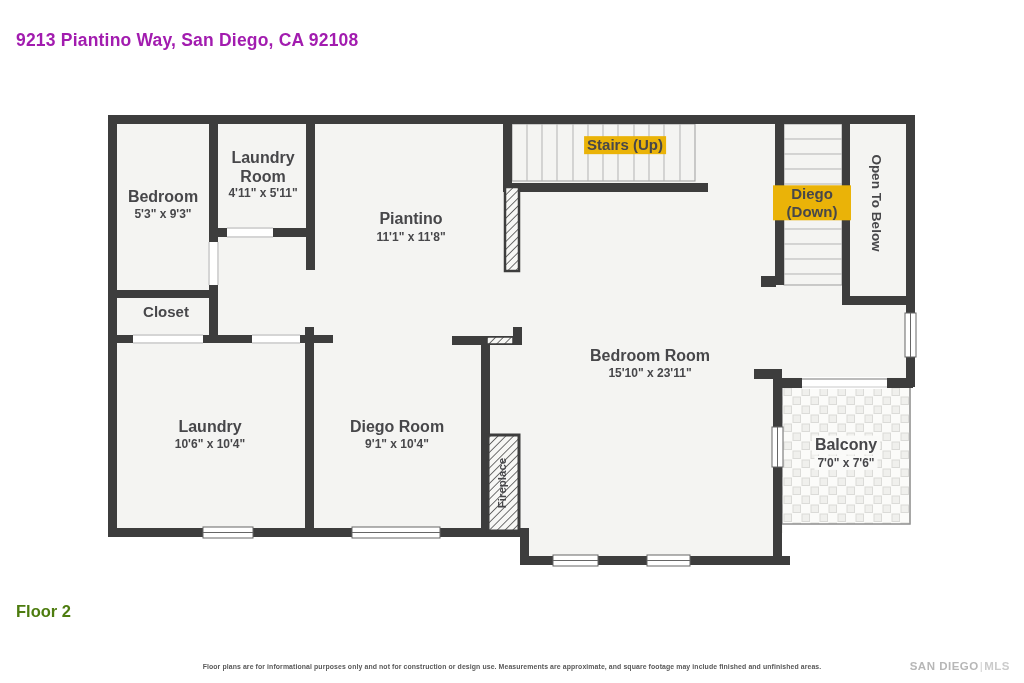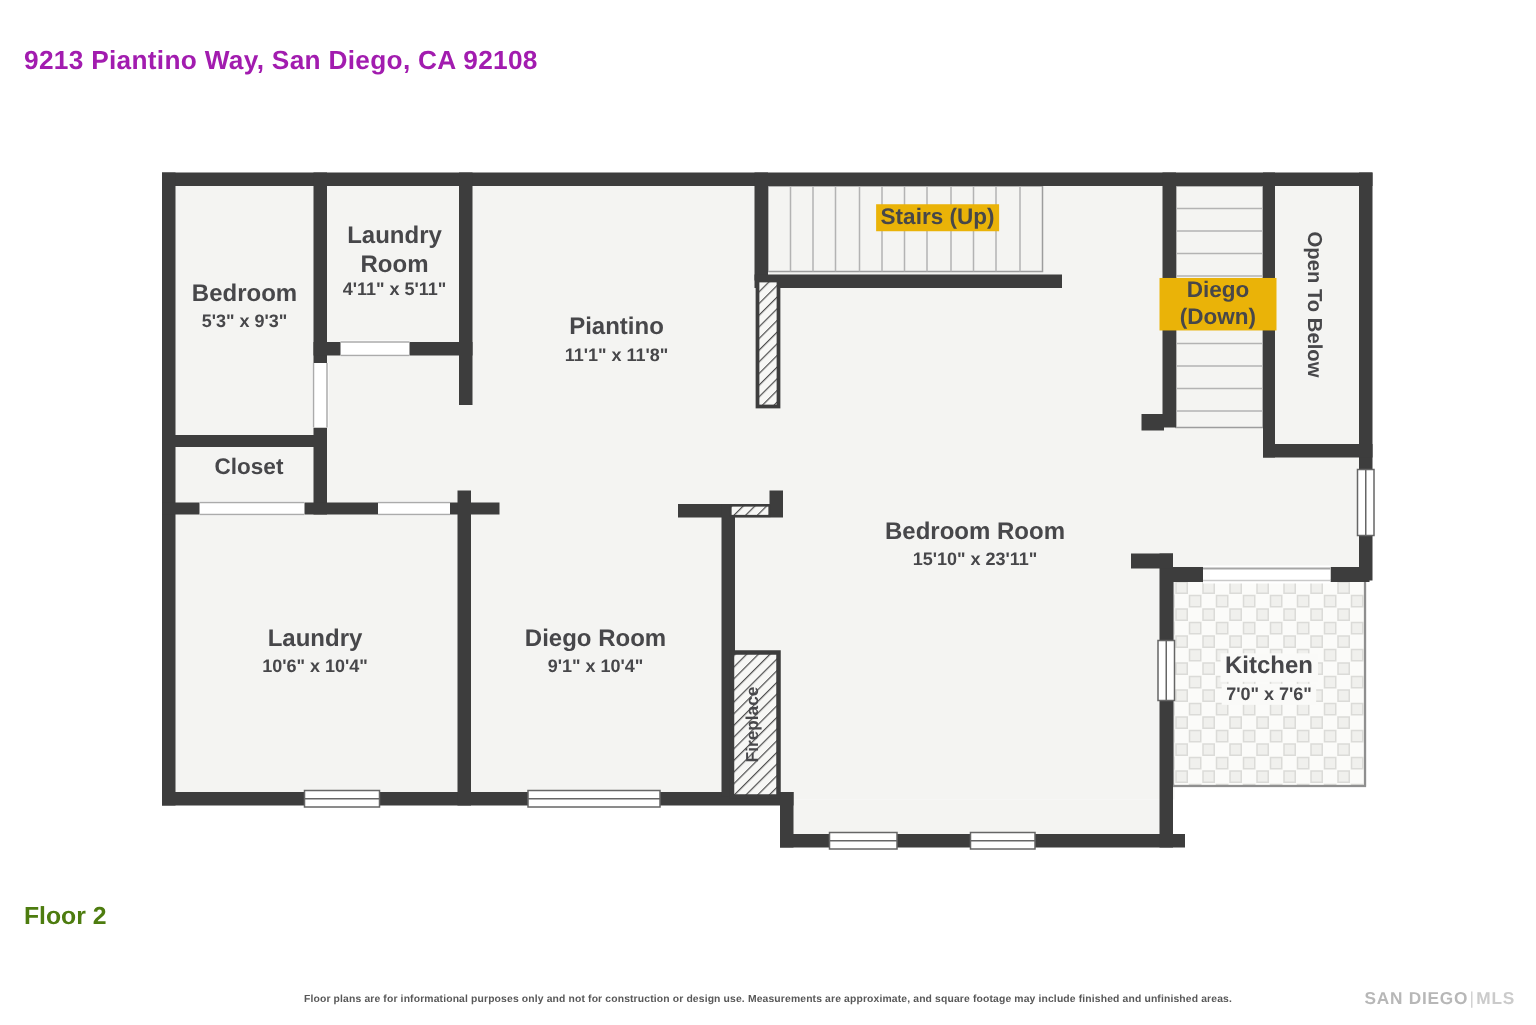--- a/index.html
+++ b/index.html
@@ -197,21 +197,21 @@
   <div class="lbl dims" style="left:650px;top:373px">15'10" x 23'11"</div>
 
   <div class="lbl name" style="left:210px;top:427px">Laundry</div>
   <div class="lbl dims" style="left:210px;top:444px">10'6" x 10'4"</div>
 
   <div class="lbl name" style="left:397px;top:427px">Diego Room</div>
   <div class="lbl dims" style="left:397px;top:444px">9'1" x 10'4"</div>
 
   <div class="lbl rot-ccw" style="left:503px;top:483px">Fireplace</div>
 
-  <div class="lbl name balc" style="left:846px;top:445px">Kitchen</div>
+  <div class="lbl name balc" style="left:846px;top:445px">Balcony</div>
   <div class="lbl dims balc" style="left:846px;top:463px">7'0" x 7'6"</div>
 
   <div class="floor-label">Floor 2</div>
   <div class="disclaimer">Floor plans are for informational purposes only and not for construction or design use. Measurements are approximate, and square footage may include finished and unfinished areas.</div>
   <div class="mls-logo">
     <span>SAN DIEGO</span><span class="bar">|</span><span class="suffix">MLS</span>
   </div>
 
 </div>
 

